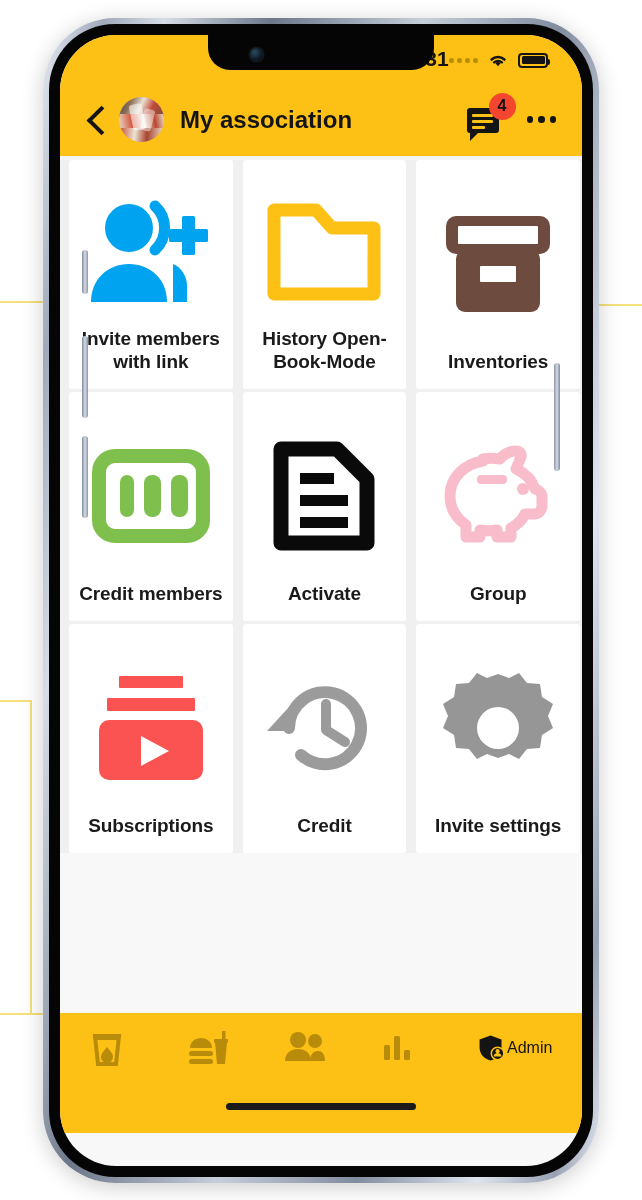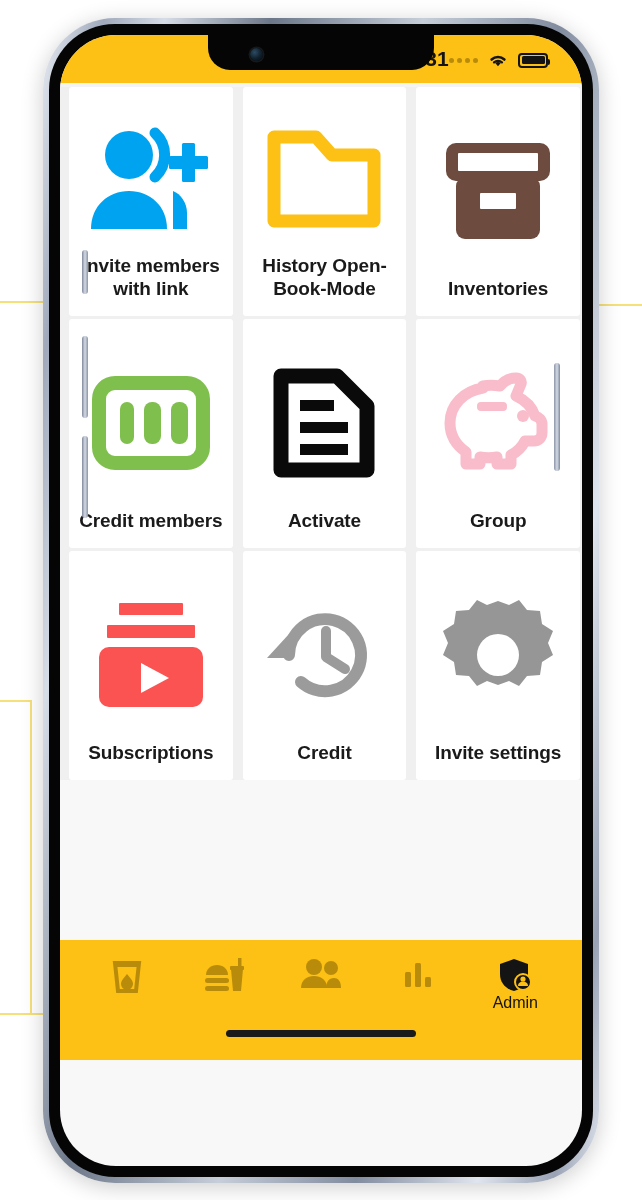--- a/index.html
+++ b/index.html
@@ -174,21 +174,21 @@
   }
   .filler { background: #f8f8f8; height: 160px; }
 
   
   .bottomnav {
     background: #FDC014; height: 86px;
     display: flex; align-items: flex-start; justify-content: space-around;
     padding: 18px 18px 0;
   }
   .navitem {
-    display: flex; flex-direction: column; align-items: center; gap: 2px;
+    display: flex; flex-direction: row; align-items: center; gap: 2px;
     cursor: pointer; width: 74px;
   }
   .navlabel { font-size: 16px; color: #141414; font-weight: 400; }
   .homebar {
     height: 34px; background: #FDC014;
     display: flex; align-items: flex-start; justify-content: center;
   }
   .homebar i { width: 190px; height: 7px; border-radius: 4px; background: #1a1a1a; margin-top: 4px; display: block; }
 </style>
 </head>
@@ -228,20 +228,44 @@
             <path d="M11 14.2 8.2 11c1.5-1.4 4.1-1.4 5.6 0L11 14.2z" fill="#141414"></path>
             <path d="M4.6 7.5a9.6 9.6 0 0 1 12.8 0" stroke="#141414" stroke-width="2.6" fill="none" stroke-linecap="round"></path>
             <path d="M7.1 10.3a6.1 6.1 0 0 1 7.8 0" stroke="#141414" stroke-width="2.4" fill="none" stroke-linecap="round"></path>
           </svg>
           <div class="battery">
               <i></i>
             </div>
         </div>
       </div>
 
+      <div class="appbar">
+        <div class="back-arrow"></div>
+        <div class="avatar">
+          <div class="a1"></div>
+            <div class="a2"></div>
+            <div class="a3"></div>
+          <div class="g1"></div>
+            <div class="g2"></div>
+        </div>
+        <div class="group-title">My association</div>
+        <div class="chat-wrap">
+          <div class="chat-bubble">
+            <i></i>
+              <i></i>
+              <i></i>
+          </div>
+          <div class="badge">4</div>
+        </div>
+        <div class="kebab">
+          <i></i>
+            <i></i>
+            <i></i>
+        </div>
+      </div>
 
       <div class="content">
         <div class="grid">
 
           <div class="tile">
             <div class="tile-icon">
               <svg width="128" height="108" viewBox="0 0 128 108">
                 <circle cx="42" cy="30" r="24" fill="#00A3F0"></circle>
                 <path d="M4 104c0-23 17-38 38-38s38 15 38 38z" fill="#00A3F0"></path>
                 <path d="M68 8a30 30 0 0 1 0 44" stroke="#00A3F0" stroke-width="11" fill="none" stroke-linecap="round"></path>

